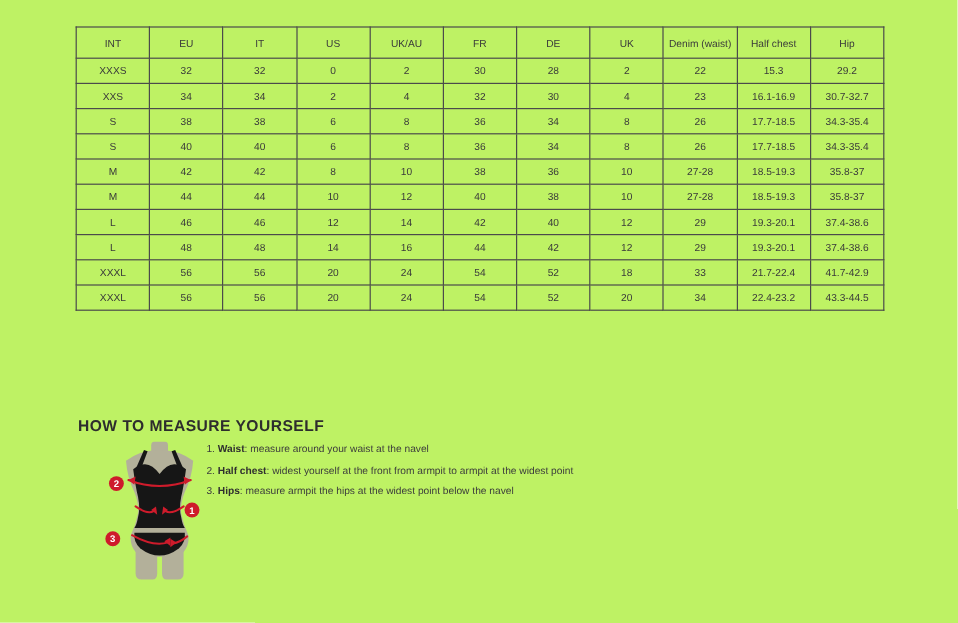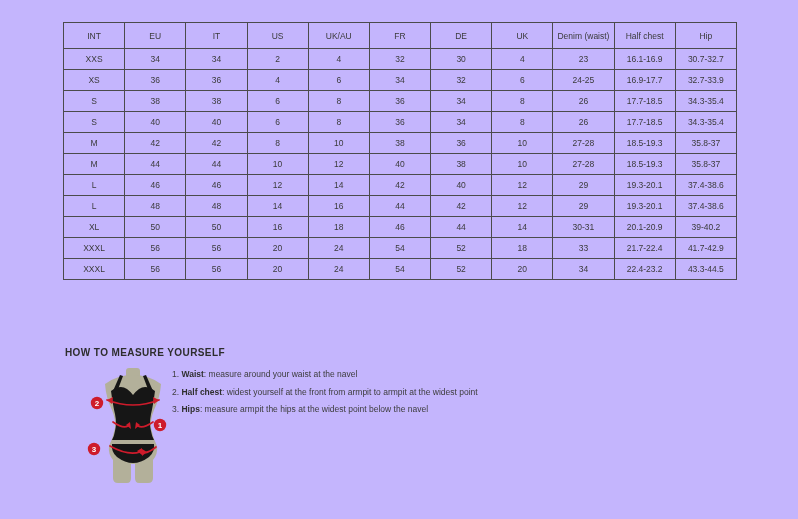--- a/index.html
+++ b/index.html
@@ -1,30 +1,30 @@
 <!DOCTYPE html>
 <html><head>
 <meta charset="utf-8">
 <style>
   html,body{margin:0;padding:0;background:#fff;}
   body{font-family:"Liberation Sans","DejaVu Sans",sans-serif;}
-  .page{position:relative;width:798px;height:519px;background:#c4b5fd;overflow:hidden;}
+  .page{position:relative;width:798px;height:519px;background:#bef264;overflow:hidden;}
 
   
   .chart-wrap{position:absolute;left:63px;top:22px;width:674px;}
   table.size-chart{width:100%;border-collapse:collapse;table-layout:fixed;
     font-size:8.5px;color:#3a3a3a;}
   table.size-chart th, table.size-chart td{
     border:1px solid #4b4b4b;text-align:center;vertical-align:middle;
     padding:0 1px;font-weight:normal;overflow:hidden;white-space:nowrap;}
   table.size-chart th{height:25px;}
   table.size-chart td{height:20px;}
 
   
-  .measure-title{position:absolute;left:65px;top:347px;font-size:10px;
+  .measure-title{position:absolute;left:65px;top:347px;font-size:13px;
     font-weight:bold;color:#2d2d2d;letter-spacing:.4px;}
   .figure-wrap{position:absolute;left:83px;top:368px;width:100px;height:120px;}
   .steps{position:absolute;left:172px;top:369px;font-size:8.5px;color:#3c3c3c;}
   .step{margin-bottom:7.5px;white-space:nowrap;}
   .step b{color:#2f2f2f;}
 </style>
 </head>
 <body>
 
 <div class="page">
@@ -41,46 +41,46 @@
             <th>FR</th>
             <th>DE</th>
             <th>UK</th>
             <th>Denim (waist)</th>
             <th>Half chest</th>
             <th>Hip</th>
           </tr>
       </thead>
       <tbody>
           <tr>
+            <td>XXXS</td>
+            <td>32</td>
+            <td>32</td>
+            <td>0</td>
+            <td>2</td>
+            <td>30</td>
+            <td>28</td>
+            <td>2</td>
+            <td>22</td>
+            <td>15.3</td>
+            <td>29.2</td>
+          </tr>
+          <tr>
             <td>XXS</td>
             <td>34</td>
             <td>34</td>
             <td>2</td>
             <td>4</td>
             <td>32</td>
             <td>30</td>
             <td>4</td>
             <td>23</td>
             <td>16.1-16.9</td>
             <td>30.7-32.7</td>
           </tr>
           <tr>
-            <td>XS</td>
-            <td>36</td>
-            <td>36</td>
-            <td>4</td>
-            <td>6</td>
-            <td>34</td>
-            <td>32</td>
-            <td>6</td>
-            <td>24-25</td>
-            <td>16.9-17.7</td>
-            <td>32.7-33.9</td>
-          </tr>
-          <tr>
             <td>S</td>
             <td>38</td>
             <td>38</td>
             <td>6</td>
             <td>8</td>
             <td>36</td>
             <td>34</td>
             <td>8</td>
             <td>26</td>
             <td>17.7-18.5</td>
@@ -143,33 +143,20 @@
             <td>48</td>
             <td>48</td>
             <td>14</td>
             <td>16</td>
             <td>44</td>
             <td>42</td>
             <td>12</td>
             <td>29</td>
             <td>19.3-20.1</td>
             <td>37.4-38.6</td>
-          </tr>
-          <tr>
-            <td>XL</td>
-            <td>50</td>
-            <td>50</td>
-            <td>16</td>
-            <td>18</td>
-            <td>46</td>
-            <td>44</td>
-            <td>14</td>
-            <td>30-31</td>
-            <td>20.1-20.9</td>
-            <td>39-40.2</td>
           </tr>
           <tr>
             <td>XXXL</td>
             <td>56</td>
             <td>56</td>
             <td>20</td>
             <td>24</td>
             <td>54</td>
             <td>52</td>
             <td>18</td>

